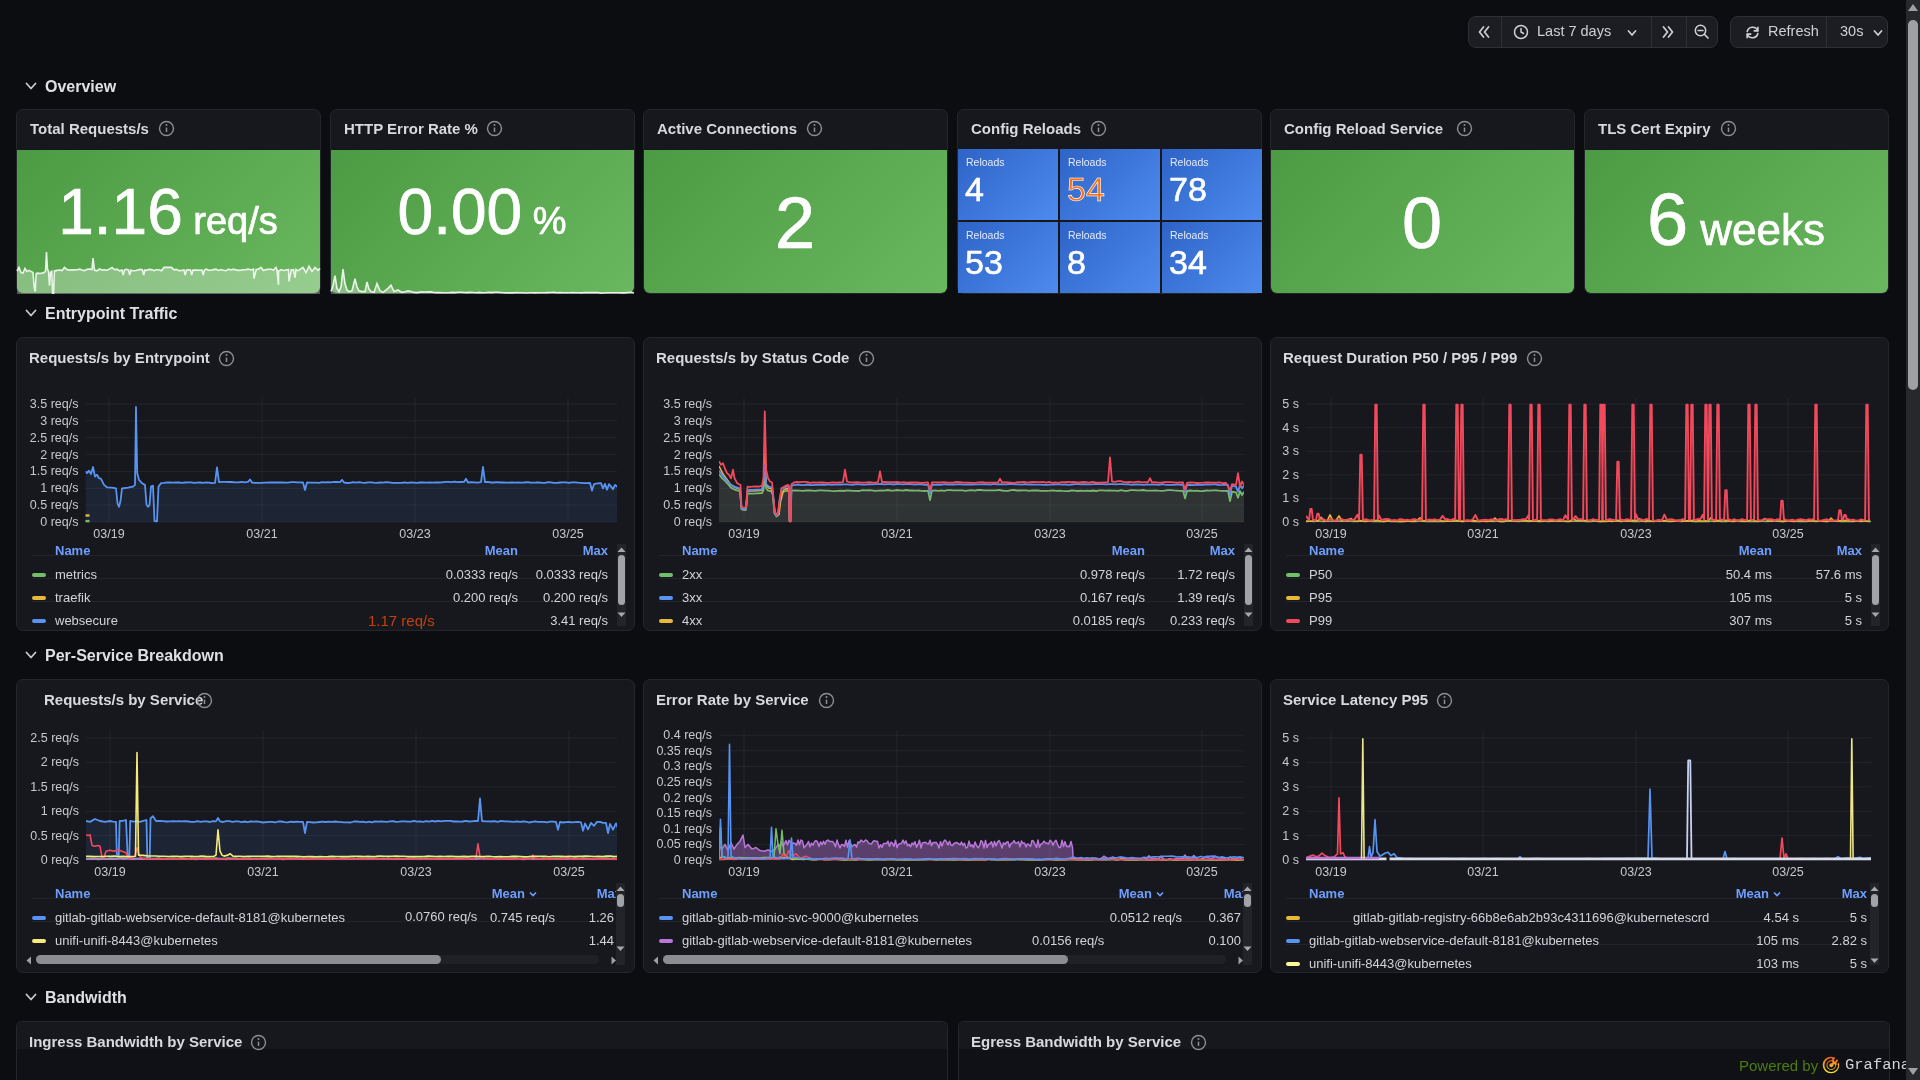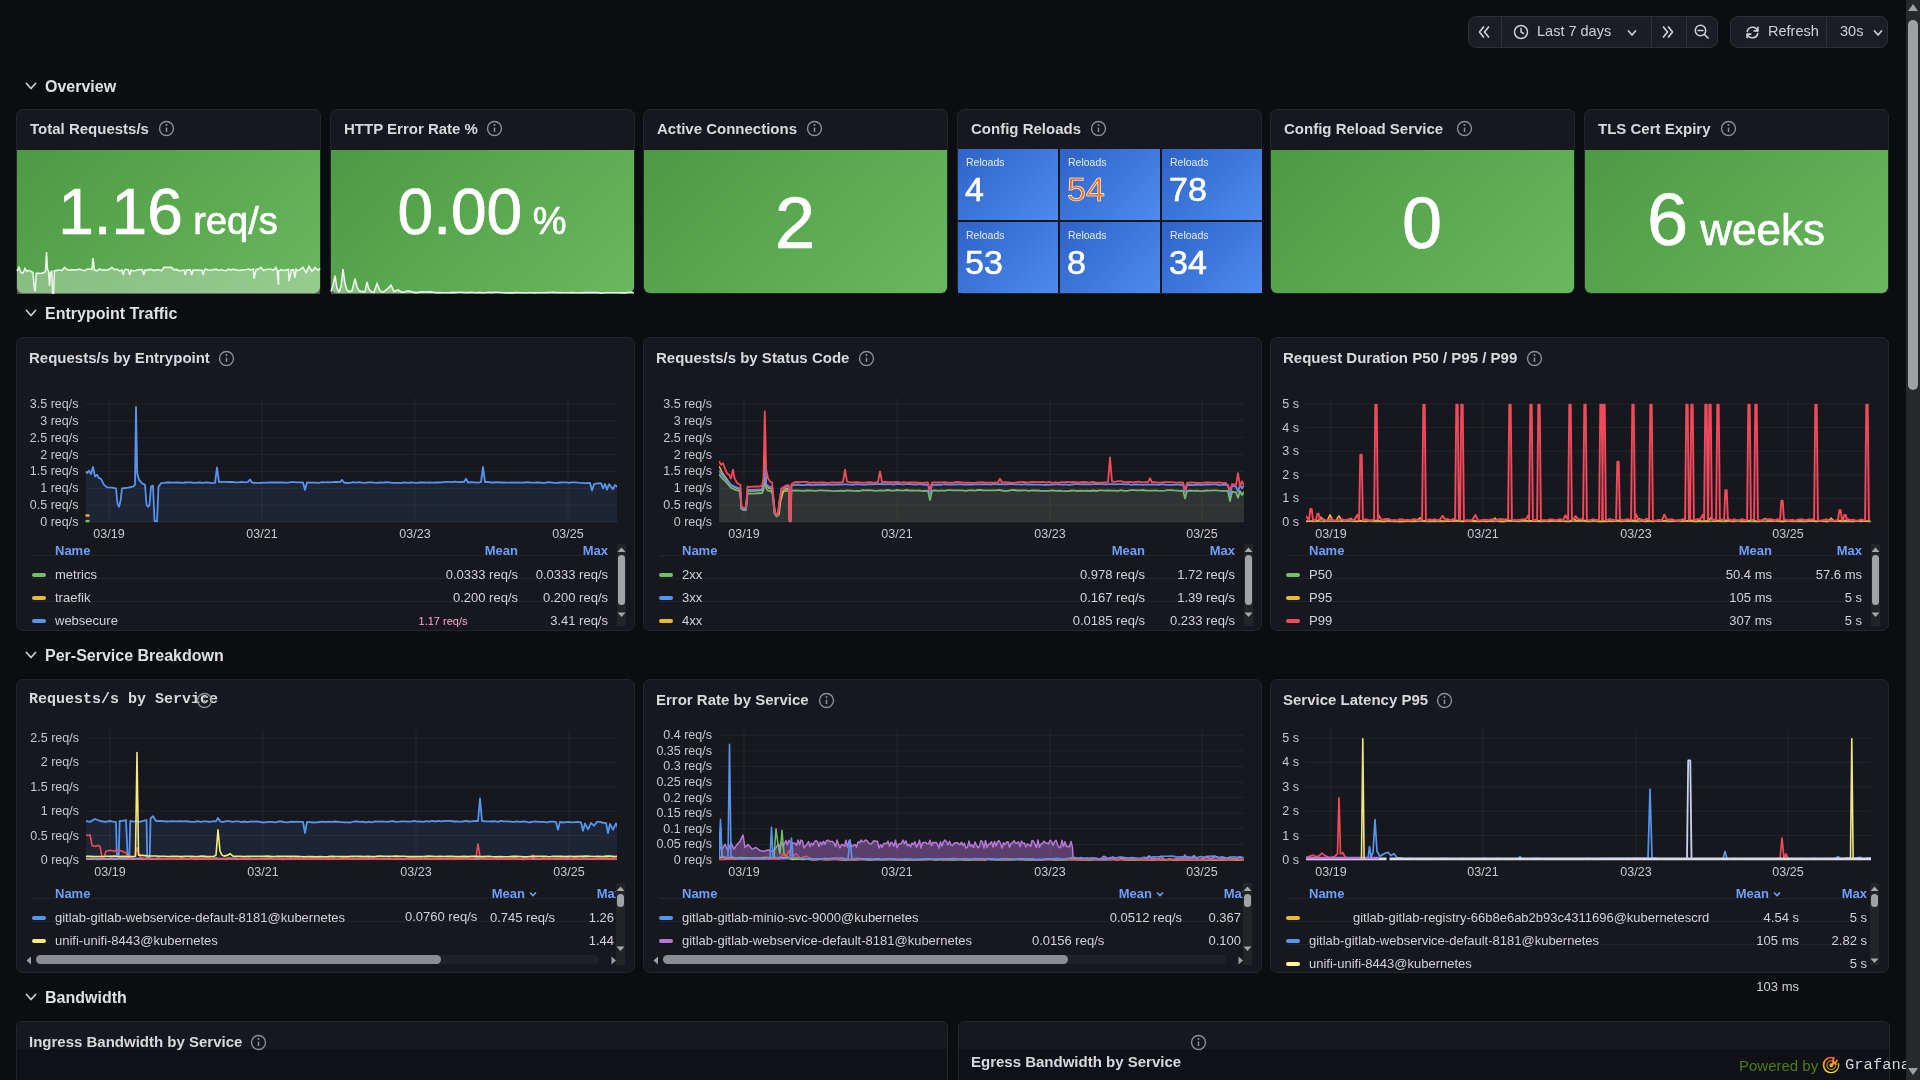--- a/index.html
+++ b/index.html
@@ -167,21 +167,21 @@
     <circle cx="8.5" cy="5.1" r="1" fill="#8d8e93"></circle>
   </svg>
 <div class="panel" style="left:1270px;top:337px;width:619px;height:294px;"></div>
 <div class="ptitle" style="left:1283px;top:348px;">Request Duration P50 / P95 / P99</div>
 <svg width="17" height="17" viewBox="0 0 17 17" style="position:absolute;left:1526px;top:350px;">
     <circle cx="8.5" cy="8.5" r="7" fill="none" stroke="#8d8e93" stroke-width="1.4"></circle>
     <line x1="8.5" y1="7.6" x2="8.5" y2="12" stroke="#8d8e93" stroke-width="1.5"></line>
     <circle cx="8.5" cy="5.1" r="1" fill="#8d8e93"></circle>
   </svg>
 <div class="panel" style="left:16px;top:679px;width:619px;height:294px;"></div>
-<div class="ptitle" style="left:29px;top:690px;font-family:Liberation Mono, monospace;">Requests/s by Service</div>
+<div class="ptitle" style="left:44px;top:690px;">Requests/s by Service</div>
 <svg width="17" height="17" viewBox="0 0 17 17" style="position:absolute;left:196px;top:692px;">
     <circle cx="8.5" cy="8.5" r="7" fill="none" stroke="#8d8e93" stroke-width="1.4"></circle>
     <line x1="8.5" y1="7.6" x2="8.5" y2="12" stroke="#8d8e93" stroke-width="1.5"></line>
     <circle cx="8.5" cy="5.1" r="1" fill="#8d8e93"></circle>
   </svg>
 <div class="panel" style="left:643px;top:679px;width:619px;height:294px;"></div>
 <div class="ptitle" style="left:656px;top:690px;">Error Rate by Service</div>
 <svg width="17" height="17" viewBox="0 0 17 17" style="position:absolute;left:818px;top:692px;">
     <circle cx="8.5" cy="8.5" r="7" fill="none" stroke="#8d8e93" stroke-width="1.4"></circle>
     <line x1="8.5" y1="7.6" x2="8.5" y2="12" stroke="#8d8e93" stroke-width="1.5"></line>
@@ -427,21 +427,21 @@
 <div style="position:absolute;left:368px;top:566px;width:150px;height:18px;line-height:18px;font-size:13px;color:#d2d3d8;text-align:right;">0.0333 req/s</div>
 <div style="position:absolute;left:498px;top:566px;width:110px;height:18px;line-height:18px;font-size:13px;color:#d2d3d8;text-align:right;">0.0333 req/s</div>
 <div style="position:absolute;left:32px;top:578px;width:573px;border-top:1px solid rgba(204,204,220,0.07);height:0"></div>
 <div style="position:absolute;left:32px;top:596px;width:14px;height:4px;border-radius:2px;background:#EAB839;"></div>
 <div style="position:absolute;left:55px;top:589px;height:18px;line-height:18px;font-size:13px;color:#d2d3d8;white-space:nowrap;">traefik</div>
 <div style="position:absolute;left:368px;top:589px;width:150px;height:18px;line-height:18px;font-size:13px;color:#d2d3d8;text-align:right;">0.200 req/s</div>
 <div style="position:absolute;left:498px;top:589px;width:110px;height:18px;line-height:18px;font-size:13px;color:#d2d3d8;text-align:right;">0.200 req/s</div>
 <div style="position:absolute;left:32px;top:601px;width:573px;border-top:1px solid rgba(204,204,220,0.07);height:0"></div>
 <div style="position:absolute;left:32px;top:619px;width:14px;height:4px;border-radius:2px;background:#5794F2;"></div>
 <div style="position:absolute;left:55px;top:612px;height:18px;line-height:18px;font-size:13px;color:#d2d3d8;white-space:nowrap;">websecure</div>
-<div style="position:absolute;left:368px;top:612px;width:150px;height:18px;line-height:18px;font-size:11px;color:#f9a8d4;text-align:center;">1.17 req/s</div>
+<div style="position:absolute;left:368px;top:612px;width:150px;height:18px;line-height:18px;font-size:15px;color:#c2410c;text-align:left;">1.17 req/s</div>
 <div style="position:absolute;left:498px;top:612px;width:110px;height:18px;line-height:18px;font-size:13px;color:#d2d3d8;text-align:right;">3.41 req/s</div>
 <div style="position:absolute;left:682px;top:542px;height:18px;line-height:18px;font-size:13px;font-weight:700;color:#6E9FFF;">Name</div>
 <div style="position:absolute;left:1025px;top:542px;width:120px;height:18px;line-height:18px;font-size:13px;font-weight:700;color:#6E9FFF;text-align:right;">Mean</div>
 <div style="position:absolute;left:1145px;top:542px;width:90px;height:18px;line-height:18px;font-size:13px;font-weight:700;color:#6E9FFF;text-align:right;">Max</div>
 <div style="position:absolute;left:659px;top:555px;width:573px;border-top:1px solid rgba(204,204,220,0.07);height:0"></div>
 <div style="position:absolute;left:659px;top:573px;width:14px;height:4px;border-radius:2px;background:#73BF69;"></div>
 <div style="position:absolute;left:682px;top:566px;height:18px;line-height:18px;font-size:13px;color:#d2d3d8;white-space:nowrap;">2xx</div>
 <div style="position:absolute;left:995px;top:566px;width:150px;height:18px;line-height:18px;font-size:13px;color:#d2d3d8;text-align:right;">0.978 req/s</div>
 <div style="position:absolute;left:1125px;top:566px;width:110px;height:18px;line-height:18px;font-size:13px;color:#d2d3d8;text-align:right;">1.72 req/s</div>
 <div style="position:absolute;left:659px;top:578px;width:573px;border-top:1px solid rgba(204,204,220,0.07);height:0"></div>
@@ -513,21 +513,21 @@
 <div style="position:absolute;left:1649px;top:909px;width:150px;height:18px;line-height:18px;font-size:13px;color:#d2d3d8;text-align:right;">4.54 s</div>
 <div style="position:absolute;left:1757px;top:909px;width:110px;height:18px;line-height:18px;font-size:13px;color:#d2d3d8;text-align:right;">5 s</div>
 <div style="position:absolute;left:1286px;top:921px;width:573px;border-top:1px solid rgba(204,204,220,0.07);height:0"></div>
 <div style="position:absolute;left:1286px;top:939px;width:14px;height:4px;border-radius:2px;background:#5794F2;"></div>
 <div style="position:absolute;left:1309px;top:932px;height:18px;line-height:18px;font-size:13px;color:#d2d3d8;white-space:nowrap;">gitlab-gitlab-webservice-default-8181@kubernetes</div>
 <div style="position:absolute;left:1649px;top:932px;width:150px;height:18px;line-height:18px;font-size:13px;color:#d2d3d8;text-align:right;">105 ms</div>
 <div style="position:absolute;left:1757px;top:932px;width:110px;height:18px;line-height:18px;font-size:13px;color:#d2d3d8;text-align:right;">2.82 s</div>
 <div style="position:absolute;left:1286px;top:944px;width:573px;border-top:1px solid rgba(204,204,220,0.07);height:0"></div>
 <div style="position:absolute;left:1286px;top:962px;width:14px;height:4px;border-radius:2px;background:#FFF899;"></div>
 <div style="position:absolute;left:1309px;top:955px;height:18px;line-height:18px;font-size:13px;color:#d2d3d8;white-space:nowrap;">unifi-unifi-8443@kubernetes</div>
-<div style="position:absolute;left:1649px;top:955px;width:150px;height:18px;line-height:18px;font-size:13px;color:#d2d3d8;text-align:right;margin-top:23px;">103 ms</div>
+<div style="position:absolute;left:1649px;top:955px;width:150px;height:18px;line-height:18px;font-size:13px;color:#d2d3d8;text-align:right;">103 ms</div>
 <div style="position:absolute;left:1757px;top:955px;width:110px;height:18px;line-height:18px;font-size:13px;color:#d2d3d8;text-align:right;">5 s</div>
 <div style="position:absolute;left:617px;top:544px;width:9px;height:82px;background:#232428;"></div>
 <svg width="9" height="6" style="position:absolute;left:617px;top:547px;">
     <polygon points="0.5,5 8.5,5 4.5,0.5" fill="#a6a7aa"></polygon>
   </svg>
 <div style="position:absolute;left:618px;top:555px;width:7px;height:50px;background:#a2a3a7;border-radius:3.5px;"></div>
 <svg width="9" height="6" style="position:absolute;left:617px;top:612px;">
     <polygon points="0.5,0.5 8.5,0.5 4.5,5" fill="#a6a7aa"></polygon>
   </svg>
 <div style="position:absolute;left:1244px;top:544px;width:9px;height:82px;background:#232428;"></div>
@@ -589,21 +589,21 @@
 <div class="panel" style="left:16px;top:1021px;width:932px;height:70px;border-bottom:none;border-radius:6px 6px 0 0;background:#101116;"></div>
 <div style="position:absolute;left:17px;top:1022px;width:930px;height:27px;background:#17181d;border-radius:6px 6px 0 0;"></div>
 <div class="ptitle" style="left:29px;top:1032px;">Ingress Bandwidth by Service</div>
 <svg width="17" height="17" viewBox="0 0 17 17" style="position:absolute;left:250px;top:1034px;">
     <circle cx="8.5" cy="8.5" r="7" fill="none" stroke="#8d8e93" stroke-width="1.4"></circle>
     <line x1="8.5" y1="7.6" x2="8.5" y2="12" stroke="#8d8e93" stroke-width="1.5"></line>
     <circle cx="8.5" cy="5.1" r="1" fill="#8d8e93"></circle>
   </svg>
 <div class="panel" style="left:958px;top:1021px;width:932px;height:70px;border-bottom:none;border-radius:6px 6px 0 0;background:#101116;"></div>
 <div style="position:absolute;left:959px;top:1022px;width:930px;height:27px;background:#17181d;border-radius:6px 6px 0 0;"></div>
-<div class="ptitle" style="left:971px;top:1032px;margin-top:20px;">Egress Bandwidth by Service</div>
+<div class="ptitle" style="left:971px;top:1032px;">Egress Bandwidth by Service</div>
 <svg width="17" height="17" viewBox="0 0 17 17" style="position:absolute;left:1190px;top:1034px;">
     <circle cx="8.5" cy="8.5" r="7" fill="none" stroke="#8d8e93" stroke-width="1.4"></circle>
     <line x1="8.5" y1="7.6" x2="8.5" y2="12" stroke="#8d8e93" stroke-width="1.5"></line>
     <circle cx="8.5" cy="5.1" r="1" fill="#8d8e93"></circle>
   </svg>
 <div style="position:absolute;left:1739px;top:1057px;font-size:15px;color:#4d7c0f;">Powered by</div>
 <svg width="20" height="20" viewBox="0 0 24 24" style="position:absolute;left:1821px;top:1055px;">
  <defs>
       <linearGradient id="gl" x1="0" y1="1" x2="0" y2="0">
    <stop offset="0" stop-color="#FCEE1F"></stop>

